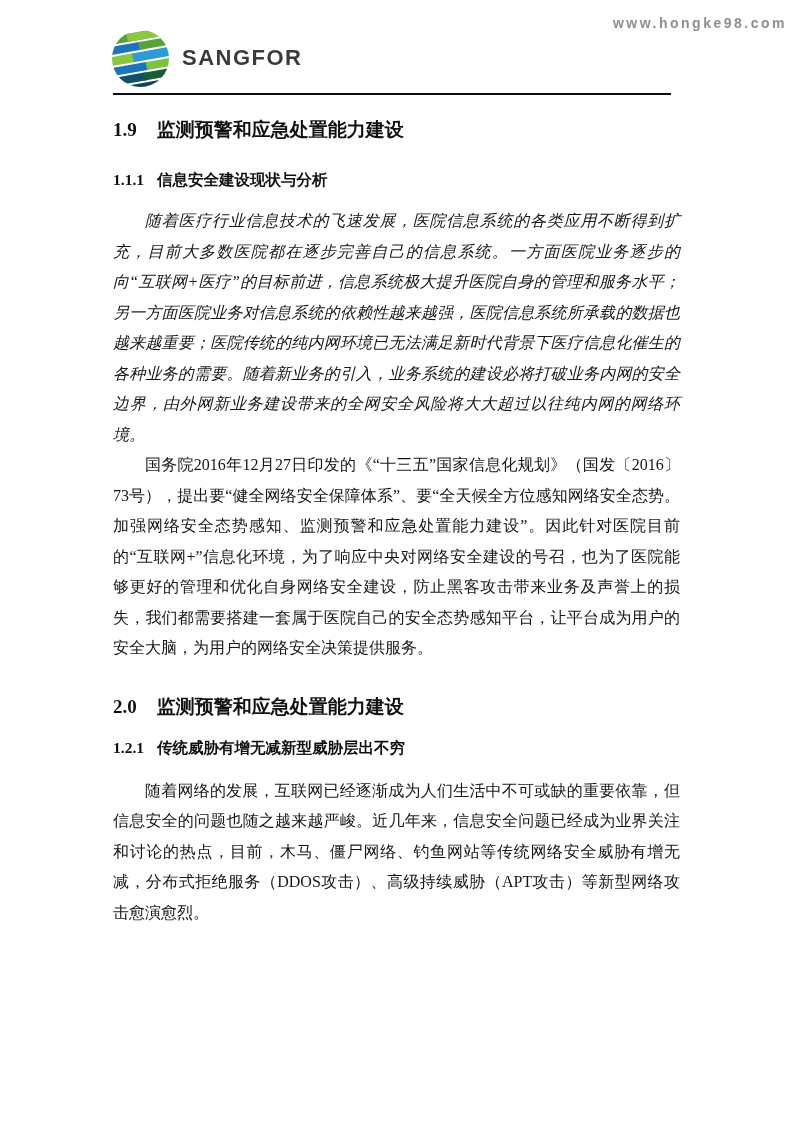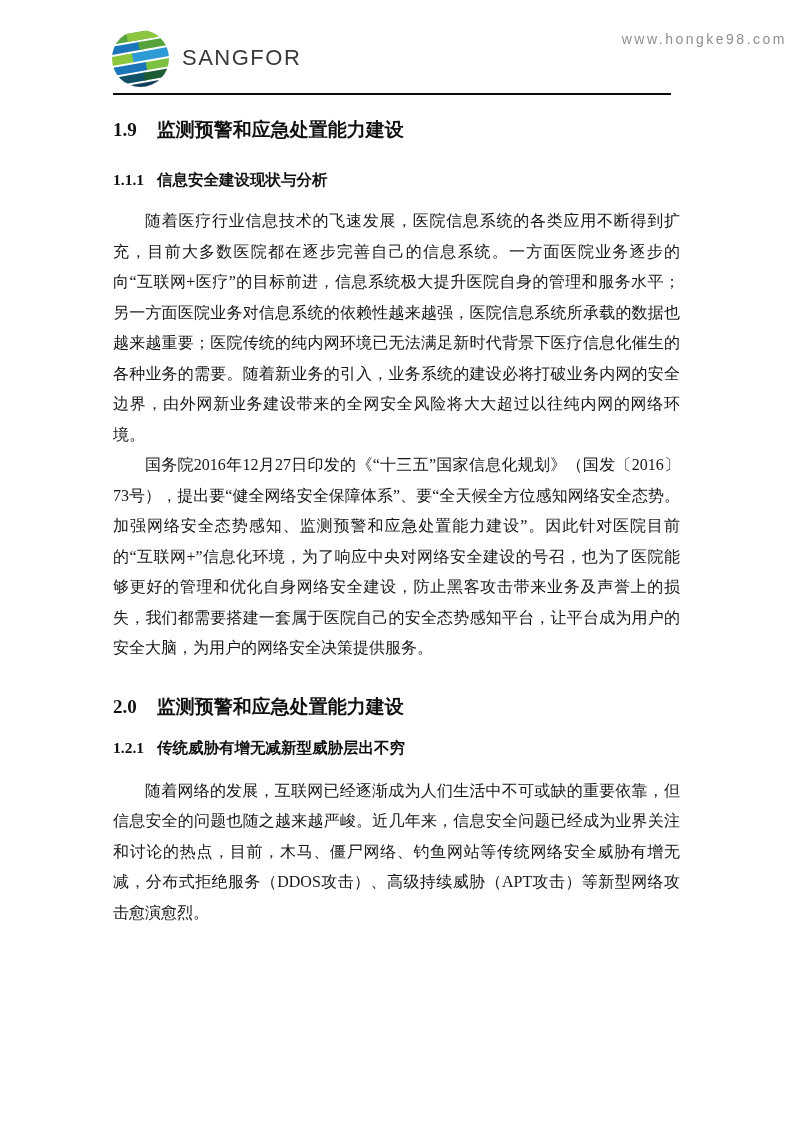--- a/index.html
+++ b/index.html
@@ -11,29 +11,29 @@
     overflow:hidden;
     font-family:"Liberation Serif","DejaVu Serif",serif;
     color:#161616;
   }
 
   
   .logo-wrap { position:absolute; left:111px; top:29px; width:59px; height:59px; }
   .brand {
     position:absolute; left:182px; top:45px;
     font-family:"Liberation Sans","DejaVu Sans",sans-serif;
-    font-weight:normal; font-size:22px; letter-spacing:1.5px; color:#3a3a3a;
+    font-weight:bold; font-size:22px; letter-spacing:1.5px; color:#3a3a3a;
   }
   .watermark {
     position:absolute; right:6px; top:13px; text-align:right;
     color:#8f8f8f; font-family:"Liberation Sans","DejaVu Sans",sans-serif;
     line-height:1.15;
   }
   .watermark-title { font-size:28px; font-weight:bold; letter-spacing:3px; }
-  .watermark-url   { font-size:14px; font-weight:normal; letter-spacing:2.5px; margin-top:18px; }
+  .watermark-url   { font-size:14px; font-weight:bold; letter-spacing:2.5px; margin-top:2px; }
   .header-rule {
     position:absolute; left:113px; top:93px;
     width:558px; height:2px; background:#0d0d0d;
   }
 
   
   .content { position:absolute; left:113px; top:95px; width:567px; }
 
   .h-num { font-family:"Liberation Serif","DejaVu Serif",serif; font-weight:bold; }
   .h-title { font-weight:bold; }
@@ -56,21 +56,21 @@
     font-family:"Liberation Sans","DejaVu Sans",sans-serif; font-weight:bold; color:#111;
   }
   h3.doc-h3 .h-num { margin-right:13px; }
   h3.doc-h3.second { margin-top:18px; }
 
   p.body-para {
     margin:0; font-size:16px; line-height:30.5px;
     text-align:justify; text-indent:2em; color:#161616;
     font-family:"Liberation Serif","DejaVu Serif",serif;
   }
-  p.body-para.first-after-h3 { margin-top:16px; }
+  p.body-para.first-after-h3 { margin-top:16px;font-style:italic; }
   p.body-para.p3 { margin-top:18px; }
 </style>
 </head>
 <body>
 
 <div class="page">
 
   <div class="logo-wrap">
     <svg width="59" height="59" viewBox="0 0 59 59">
       <defs>

